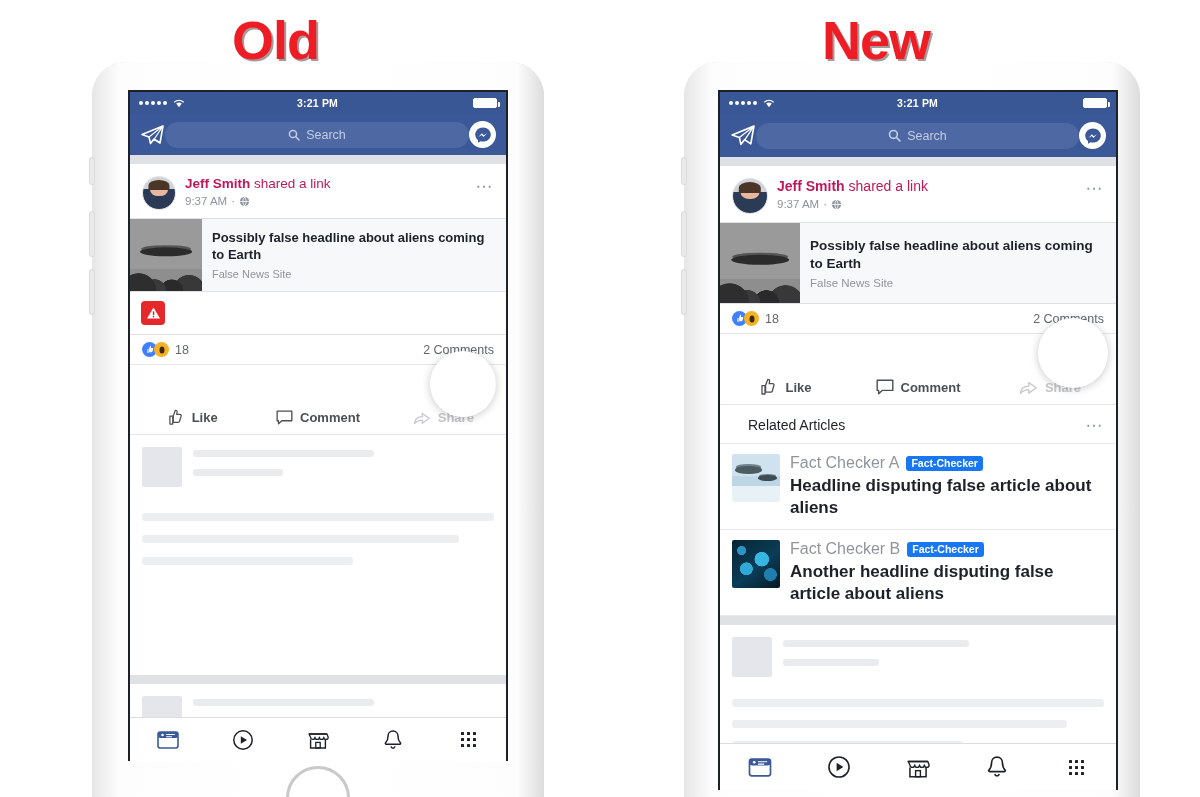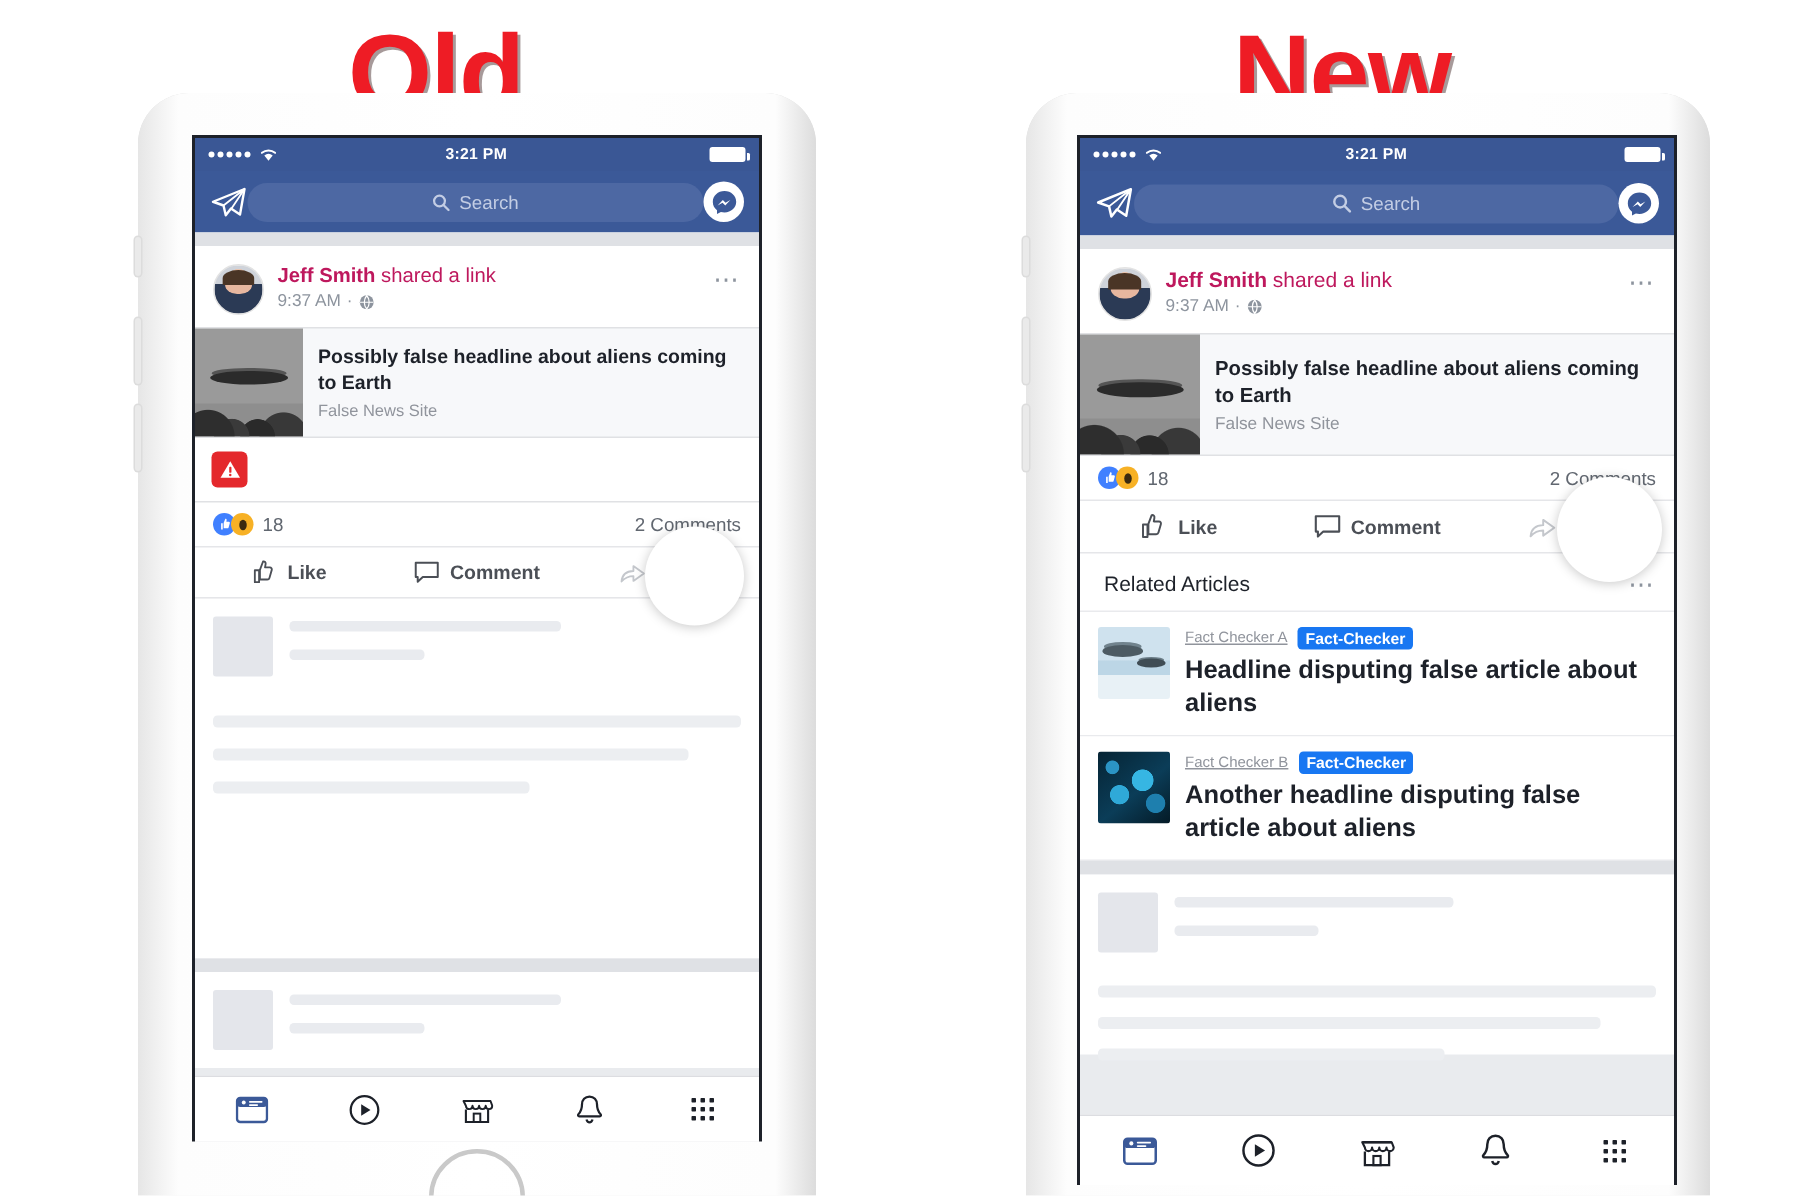--- a/index.html
+++ b/index.html
@@ -7,21 +7,21 @@
   body {
     background:#ffffff;
     font-family:"Liberation Sans", sans-serif;
     position:relative;
     overflow:hidden;
   }
 
   
   .panel-title {
     position:absolute;
-    font-size:72px;
+    font-size:54px;
     font-weight:bold;
     color:#ee1c25;
     letter-spacing:-1px;
     text-shadow:2px 2px 0 rgba(60,30,30,.45);
     line-height:1;
   }
   #title-old { left:232px; top:13px; }
   #title-new { left:822px; top:13px; }
 
   
@@ -177,32 +177,32 @@
   }
   .rx-count{ margin-left:6px; color:#616770; font-size:12.5px; }
   .rx-comments{ margin-left:auto; color:#616770; font-size:12.5px; }
 
   .actionbar{
     display:flex; align-items:center; padding:8px 0;
     position:relative; border-bottom:1px solid #e5e6e9;
   }
   .action{
     flex:1; display:flex; align-items:center; justify-content:center; gap:7px;
-    color:#4b4f56; font-size:13px; font-weight:bold;
+    color:#4b4f56; font-size:13px; font-weight:bold;margin-top:36px;
   }
   .action.muted{ color:#c4c7cc; }
   .tap-circle{
     position:absolute; border-radius:50%; background:#ffffff;
     box-shadow:0 1px 8px rgba(0,0,0,.22);
     z-index:2; pointer-events:none;
   }
 
   
   .rel-head{
-    display:flex;align-items:center;padding:10px 12px 9px 16px;
+    display:flex;align-items:center;padding:10px 12px 9px 28px;
     border-bottom:1px solid #e9eaed; background:#fff;
   }
   .rel-title{ font-size:14px; color:#1d2129; }
   .rel-item{
     display:flex; gap:10px; padding:10px 12px; background:#fff;
     border-bottom:1px solid #e9eaed;
   }
   .rel-thumb{ flex:0 0 auto; width:48px;height:48px; border-radius:2px; overflow:hidden; position:relative;}
   .rel-thumb.t1{
     background:linear-gradient(180deg,#cfe2ee 0 46%,#bcd6e6 47% 66%,#e8f1f6 67% 100%);
@@ -217,21 +217,21 @@
   }
   .rel-thumb.t2{
     background:radial-gradient(circle at 30% 60%, #2fa9d8 0 14%, transparent 15%),
                radial-gradient(circle at 62% 40%, #36b6e3 0 17%, transparent 18%),
                radial-gradient(circle at 80% 72%, #1e7fae 0 12%, transparent 13%),
                radial-gradient(circle at 20% 22%, #2b94c4 0 8%, transparent 9%),
                linear-gradient(140deg,#062434 0%,#0b3d58 55%,#041a26 100%);
   }
   .rel-body{ flex:1; min-width:0; }
   .rel-meta{ display:flex; align-items:center; gap:7px; }
-  .rel-src{ font-size:10px; color:#90949c;text-decoration:underline; }
+  .rel-src{ font-size:16px; color:#90949c; }
   .badge{
     background:#1877f2; color:#fff; font-size:10.5px; font-weight:bold;
     padding:1.5px 5px; border-radius:3px; white-space:nowrap;
   }
   .rel-headline{
     margin-top:3px; font-size:17px; font-weight:bold; color:#1d2129; line-height:1.3;
   }
 
   
   .skel-card{ background:#fff; padding:12px; }

